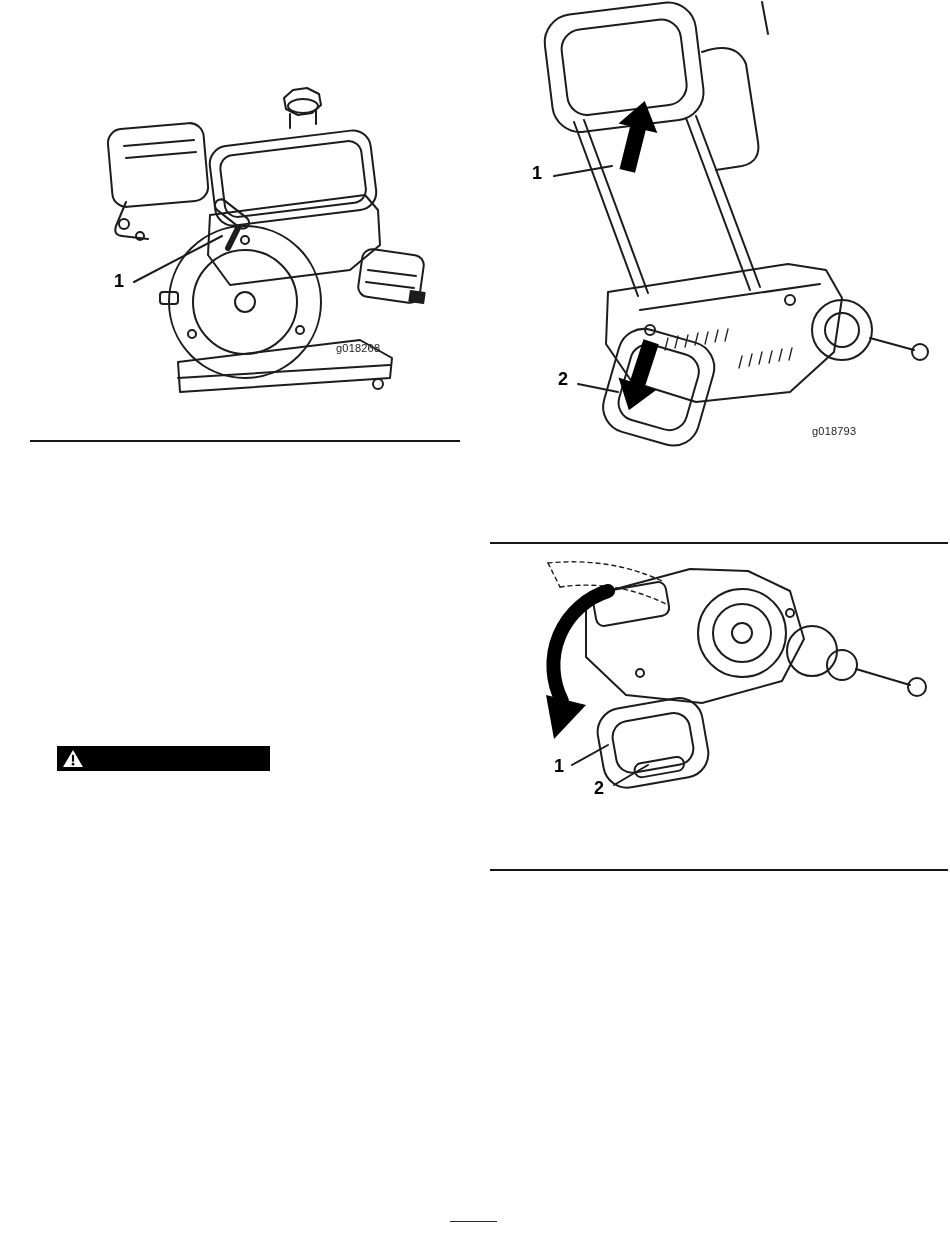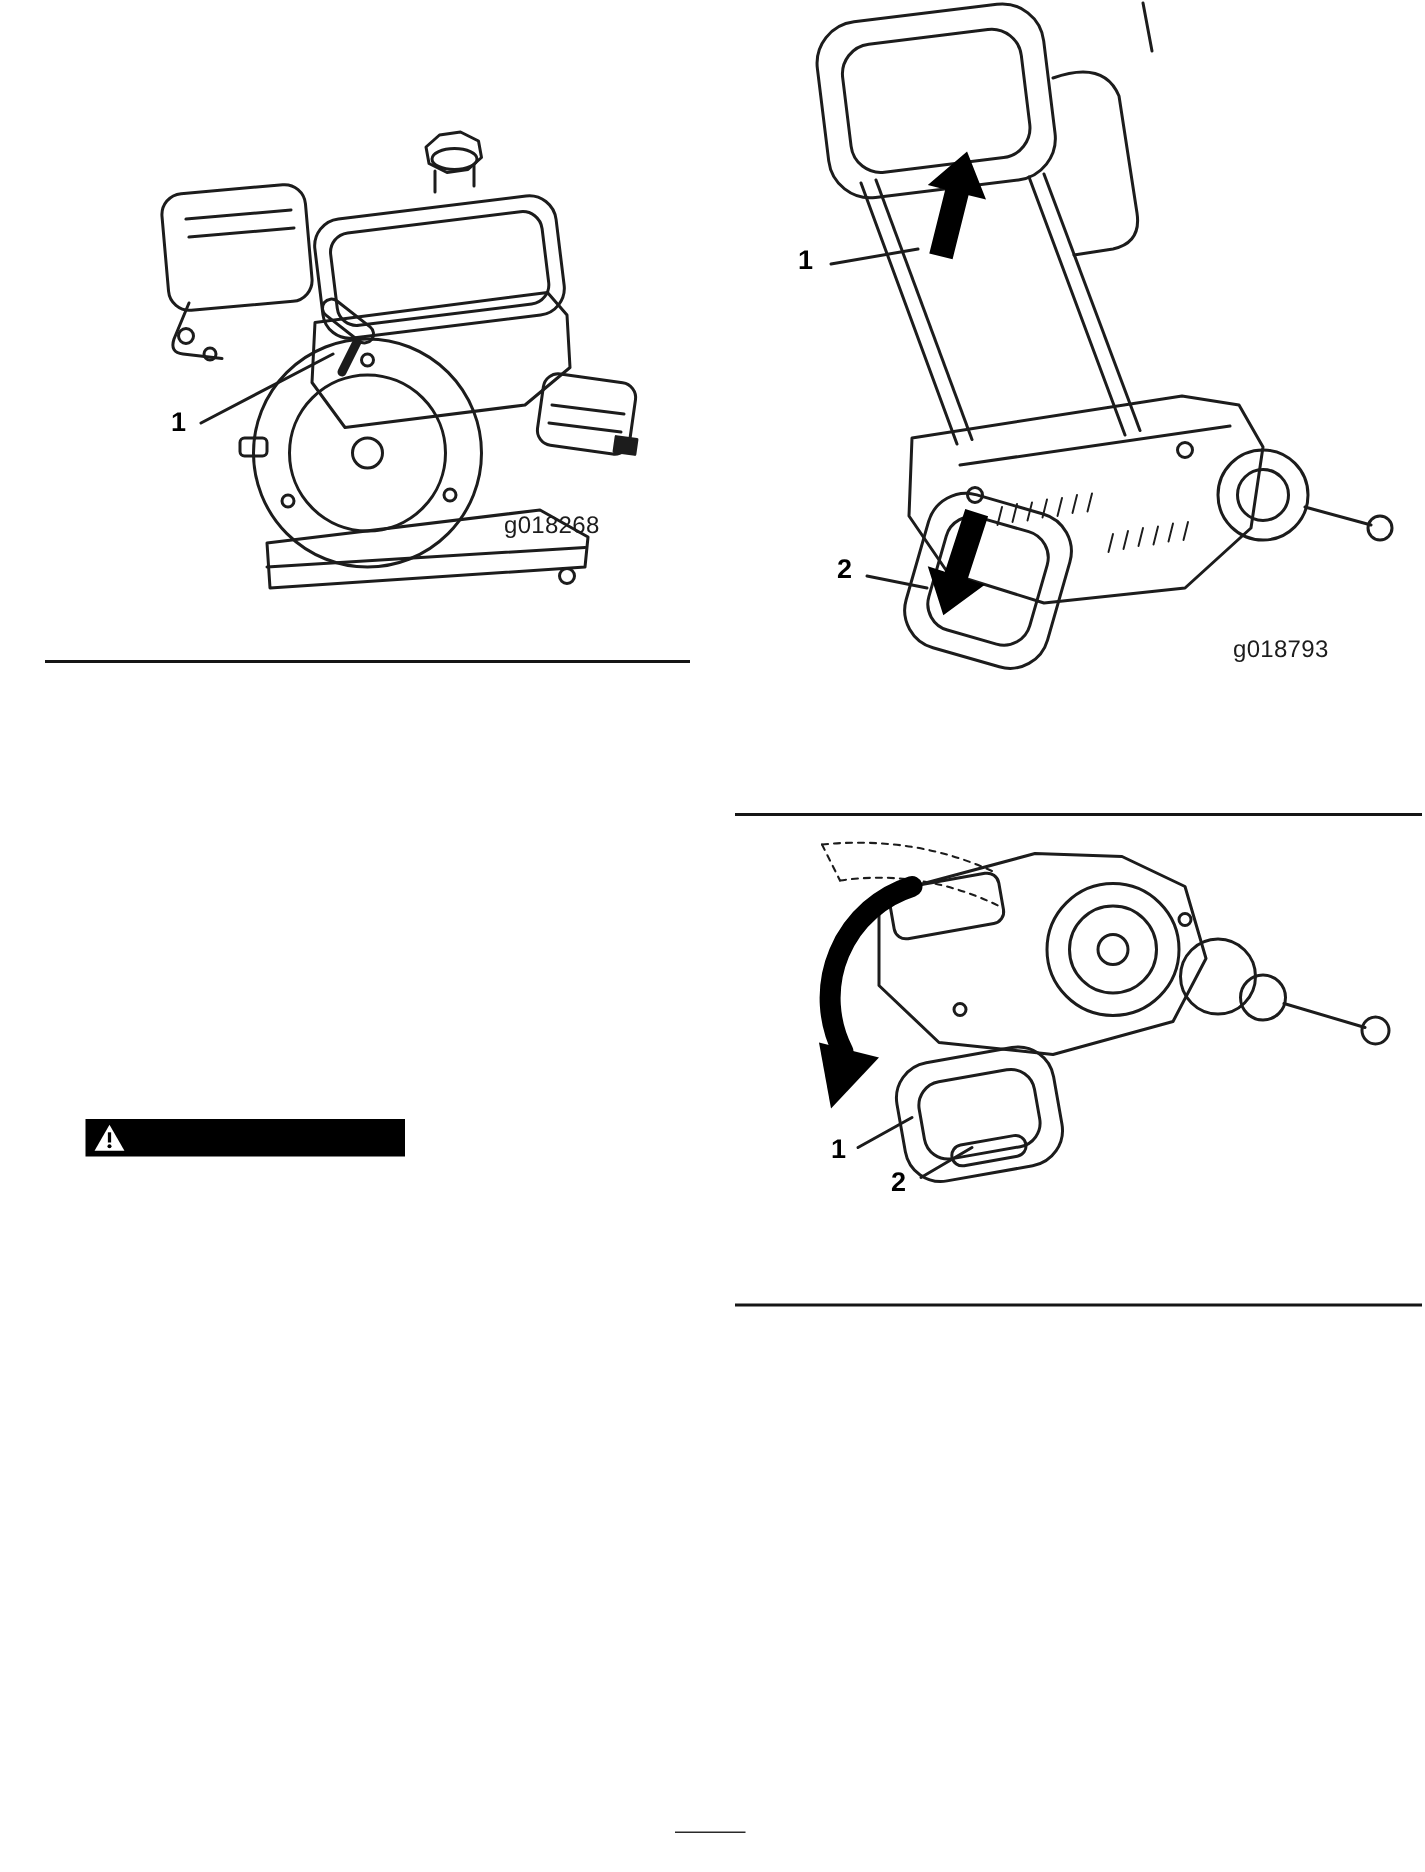--- a/index.html
+++ b/index.html
@@ -10,21 +10,21 @@
     position:relative;
   }
   .page { position:relative; width:950px; height:1248px; background:#ffffff; overflow:hidden; }
   figure.fig { position:absolute; margin:0; }
   figure.fig svg { position:absolute; left:0; top:0; }
   .callout {
     position:absolute; font-weight:bold; font-size:18px; color:#000;
     line-height:1;
   }
   .figid {
-    position:absolute; font-size:16px; color:#1c1c1c; letter-spacing:0.2px;
+    position:absolute; font-size:11px; color:#1c1c1c; letter-spacing:0.2px;
   }
   .rule { position:absolute; height:2px; background:#161616; }
   .rule.small { height:1px; background:#2a2a2a; }
   .warning-banner {
     position:absolute; background:#000;
     display:flex; align-items:center; padding-left:5px;
   }
 </style>
 </head>
 <body>
@@ -139,21 +139,21 @@
         <polygon fill="#000" stroke="none" transform="rotate(14 146 136)" points="146,100 166,128 154,128 154,172 138,172 138,128 126,128"></polygon>
 
         <polygon fill="#000" stroke="none" transform="rotate(18 150 376)" points="150,412 170,384 158,384 158,340 142,340 142,384 130,384"></polygon>
 
         <line x1="64" y1="176" x2="122" y2="166"></line>
         <line x1="88" y1="384" x2="128" y2="392"></line>
       </g>
     </svg>
     <span class="callout" style="left:42px; top:164px">1</span>
     <span class="callout" style="left:68px; top:370px">2</span>
-    <span class="figid" style="left:332px; top:425px">g018793</span>
+    <span class="figid" style="left:322px; top:425px">g018793</span>
   </figure>
 
   <div class="rule" style="left:490px; top:542px; width:458px"></div>
 
   <figure class="fig" style="left:490px; top:553px; width:460px; height:250px">
     <svg viewBox="0 0 460 250" width="460" height="250">
       <g fill="none" stroke="#1c1c1c" stroke-width="2" stroke-linecap="round" stroke-linejoin="round">
 
         <g stroke-dasharray="4 4" stroke-width="1.4">
           <path d="M58 10 Q120 4 172 28"></path>

